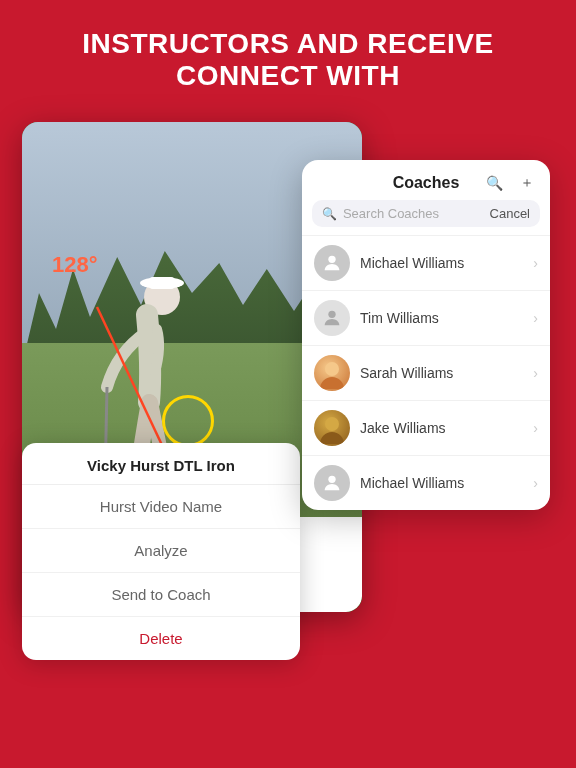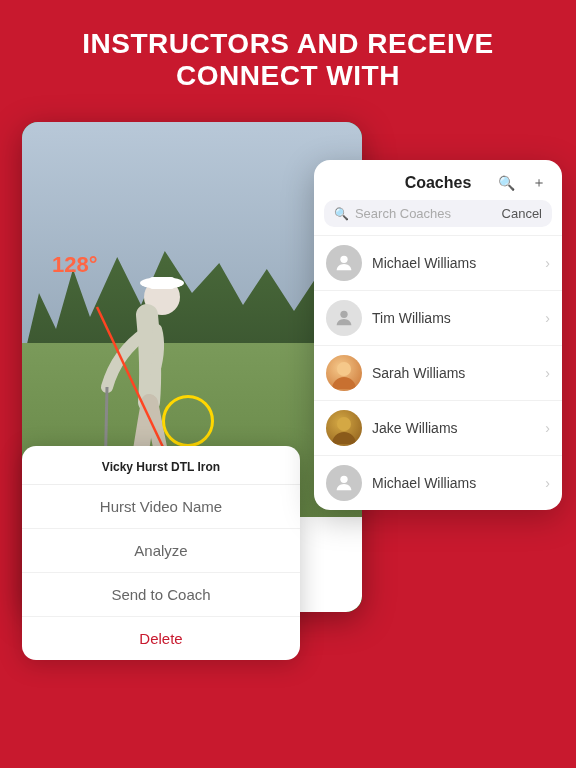--- a/index.html
+++ b/index.html
@@ -135,21 +135,21 @@
       background: white;
       border-radius: 14px;
       box-shadow: 0 4px 24px rgba(0,0,0,0.22);
       overflow: hidden;
       z-index: 20;
     }
 
     .action-menu-title {
       text-align: center;
       font-weight: 700;
-      font-size: 12px;
+      font-size: 15px;
       color: #222;
       padding: 14px 16px 10px;
       border-bottom: 1px solid #eee;
     }
 
     .action-menu-item {
       text-align: center;
       padding: 13px 16px;
       font-size: 15px;
       color: #666;
@@ -159,21 +159,21 @@
 
     .action-menu-item:last-child {
       border-bottom: none;
       color: #C8192E;
       font-weight: 500;
     }
 
     
     .coaches-panel {
       position: absolute;
-      right: 14px;
+      right: 26px;
       top: 50px;
       width: 248px;
       background: white;
       border-radius: 16px;
       box-shadow: 0 8px 32px rgba(0,0,0,0.25);
       overflow: hidden;
       z-index: 30;
     }
 
     .coaches-header {

